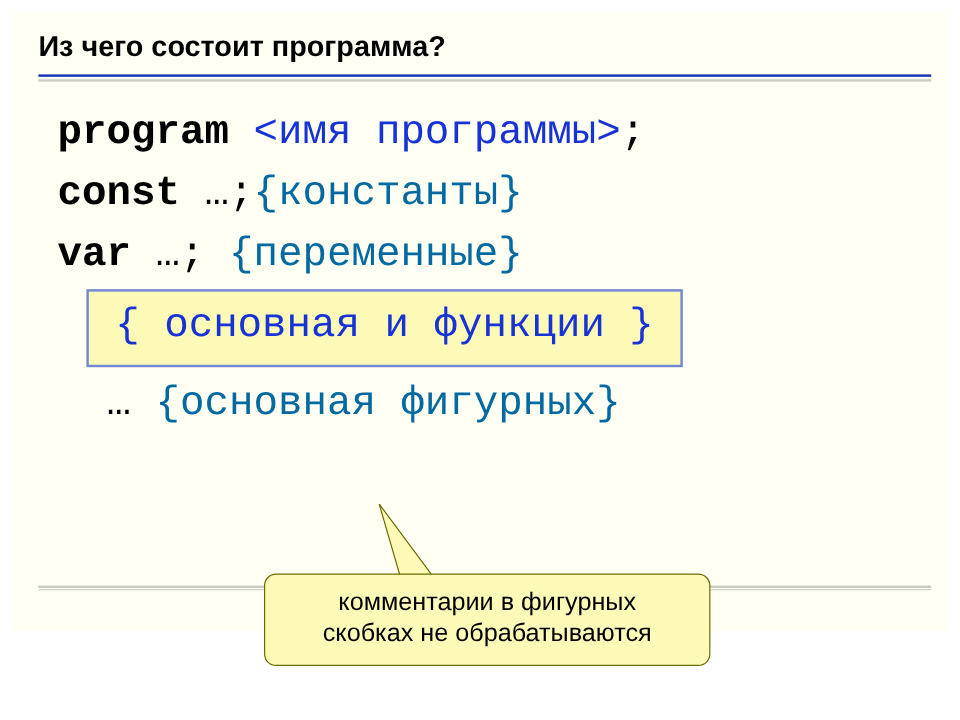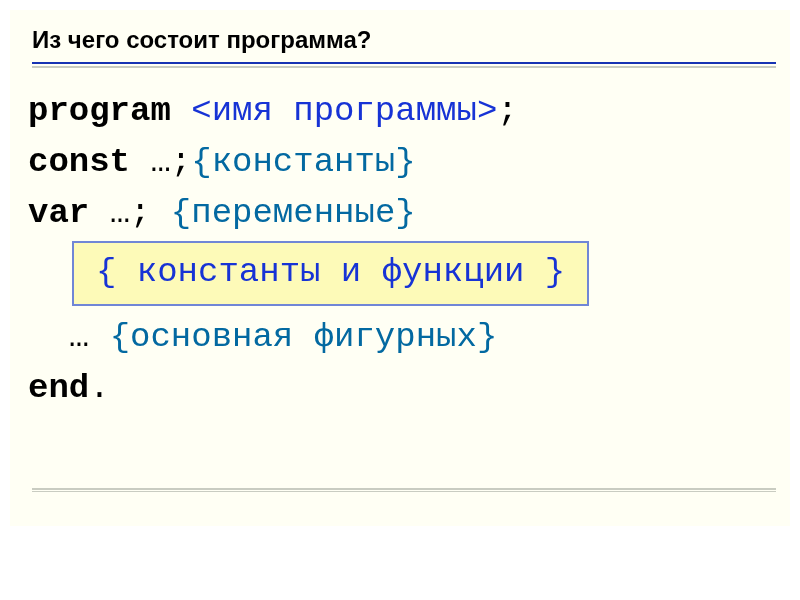--- a/index.html
+++ b/index.html
@@ -51,20 +51,21 @@
     position: relative;
     padding: 18px 0 0 4px;
     font-family: "Courier New", Courier, monospace;
     font-size: 34px;
     line-height: 1.5;
     font-weight: bold;
     color: #000;
   }
   .line {
     white-space: pre;
+    margin-left: 20px;
   }
   .kw { color: #000; font-weight: bold; }
   .placeholder { color: #1733d5; font-weight: normal; }
   .comment { color: #0369a1; font-weight: normal; }
   .ellipsis { color: #000; font-weight: normal; }
   .punct { color: #000; font-weight: normal; }
 
   .proc-box-wrap {
     padding: 2px 4px 6px 44px;
   }
@@ -135,28 +136,37 @@
 
     <div class="code-area">
 
       <div class="line"><span class="kw">program </span><span class="placeholder">&lt;имя программы&gt;</span><span class="punct">;</span></div>
 
       <div class="line"><span class="kw">const </span><span class="ellipsis">…;</span><span class="comment">{константы}</span></div>
 
       <div class="line"><span class="kw">var </span><span class="ellipsis">…; </span><span class="comment">{переменные}</span></div>
 
       <div class="proc-box-wrap">
-        <div class="proc-box">{ константы и функции }</div>
+        <div class="proc-box">{ основная и функции }</div>
       </div>
 
 
       <div class="line"><span class="ellipsis">  </span><span class="ellipsis">… </span><span class="comment">{основная фигурных}</span></div>
 
-      <div class="line"><span class="kw">end</span><span class="punct">.</span></div>
 
     </div>
 
     <hr class="bottom-rule">
     <hr class="bottom-rule-thin">
 
+    <div class="callout">
+      <svg class="callout-tail" viewBox="0 0 60 62">
+        <polygon points="2,0 48,62 20,62" fill="#fdfab8" stroke="#6b6b00" stroke-width="1"></polygon>
+        <line x1="21" y1="61" x2="47" y2="61" stroke="#fdfab8" stroke-width="3"></line>
+      </svg>
+      <div class="callout-bubble">
+        <div>комментарии в фигурных</div>
+        <div>скобках не обрабатываются</div>
+      </div>
+    </div>
 
   </div>
 </div>
 
 </body></html>

